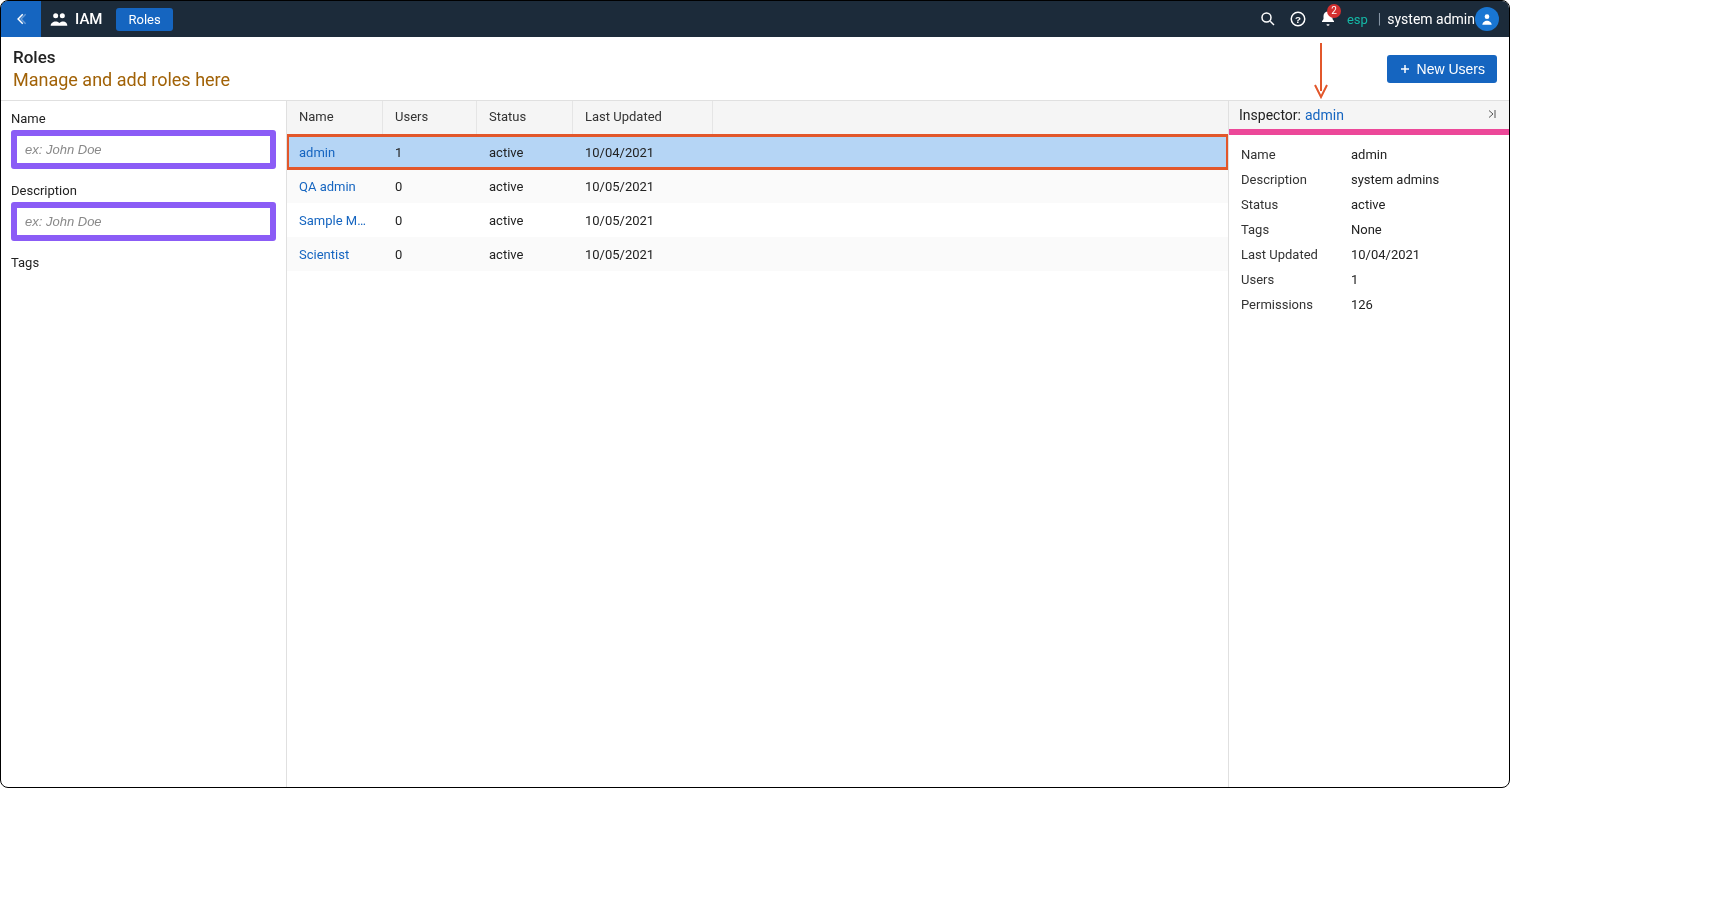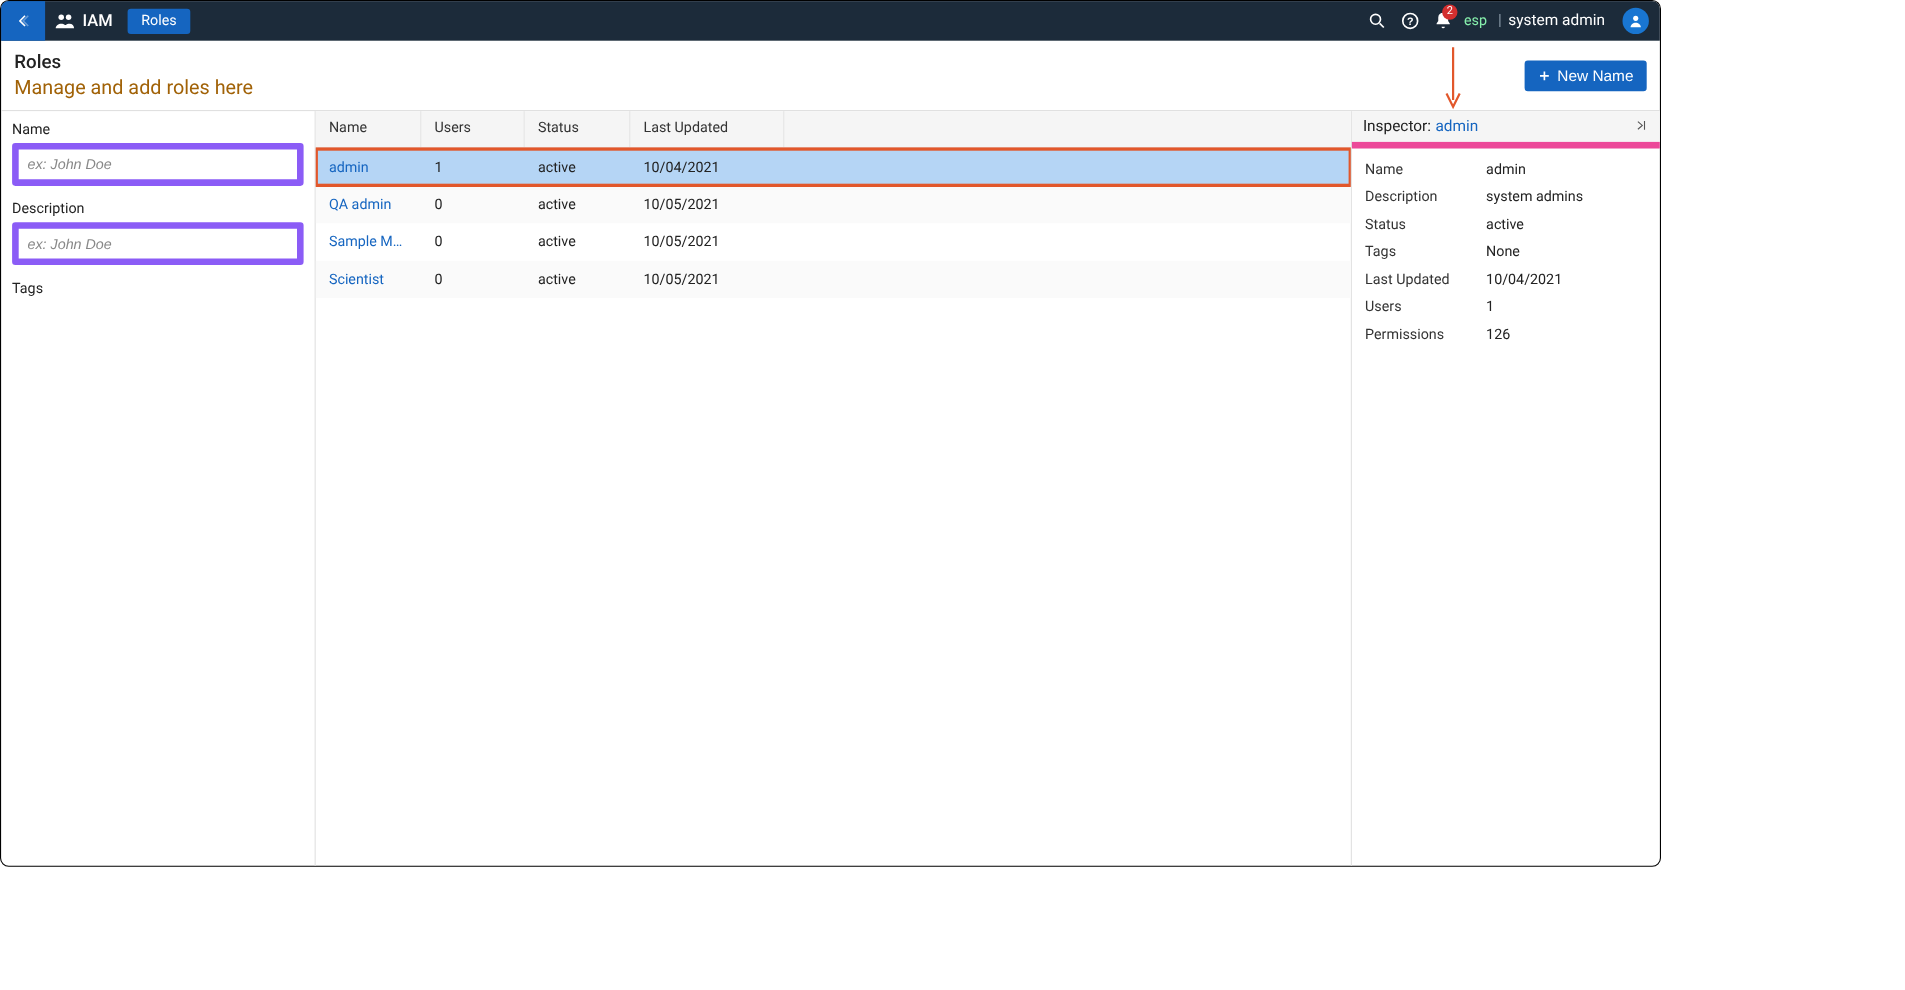--- a/index.html
+++ b/index.html
@@ -42,23 +42,23 @@
     font-size: 13px;
     cursor: pointer;
   }
   .topbar .spacer { flex: 1; }
   .tb-icon { width: 30px; height: 36px; display:flex; align-items:center; justify-content:center; cursor:pointer; position:relative;}
   .badge {
     position:absolute; top:3px; right:2px;
     background:#d32f2f; color:#fff; font-size:10px; line-height:1;
     padding:2px 4px; border-radius:8px;
   }
-  .langtxt { color:#86efac; font-size:13px; margin:0 4px; }
+  .langtxt { color:#14b8a6; font-size:13px; margin:0 4px; }
   .pipe { color:#8a99a8; margin:0 6px; }
-  .usertxt { font-size:14px; margin-right:16px; }
+  .usertxt { font-size:14px; margin-right:0; }
   .avatar-circle {
     width:24px; height:24px; border-radius:50%;
     background:#1976d2; display:flex; align-items:center; justify-content:center;
     margin-right:10px; cursor:pointer;
   }
 
   
   .titlebar {
     display:flex; align-items:center;
     padding: 10px 12px;
@@ -201,21 +201,21 @@
 <div class="titlebar">
   <div class="lead">
     <span class="page-title">Roles</span>
     <span class="page-sub">Manage and add roles here</span>
   </div>
   <span class="spacer"></span>
   <button class="btn-primary">
     <svg width="12" height="12" viewBox="0 0 24 24">
         <path d="M12 4v16M4 12h16" stroke="#fff" stroke-width="3"></path>
       </svg>
-    <span>New Name</span>
+    <span>New Users</span>
   </button>
 </div>
 
 <div class="main">
 
   <div class="filters">
     <div class="filters-body">
       <label class="field-lbl">Name</label>
       <input class="text-input" placeholder="ex: John Doe" style="">
       <label class="field-lbl">Description</label>

